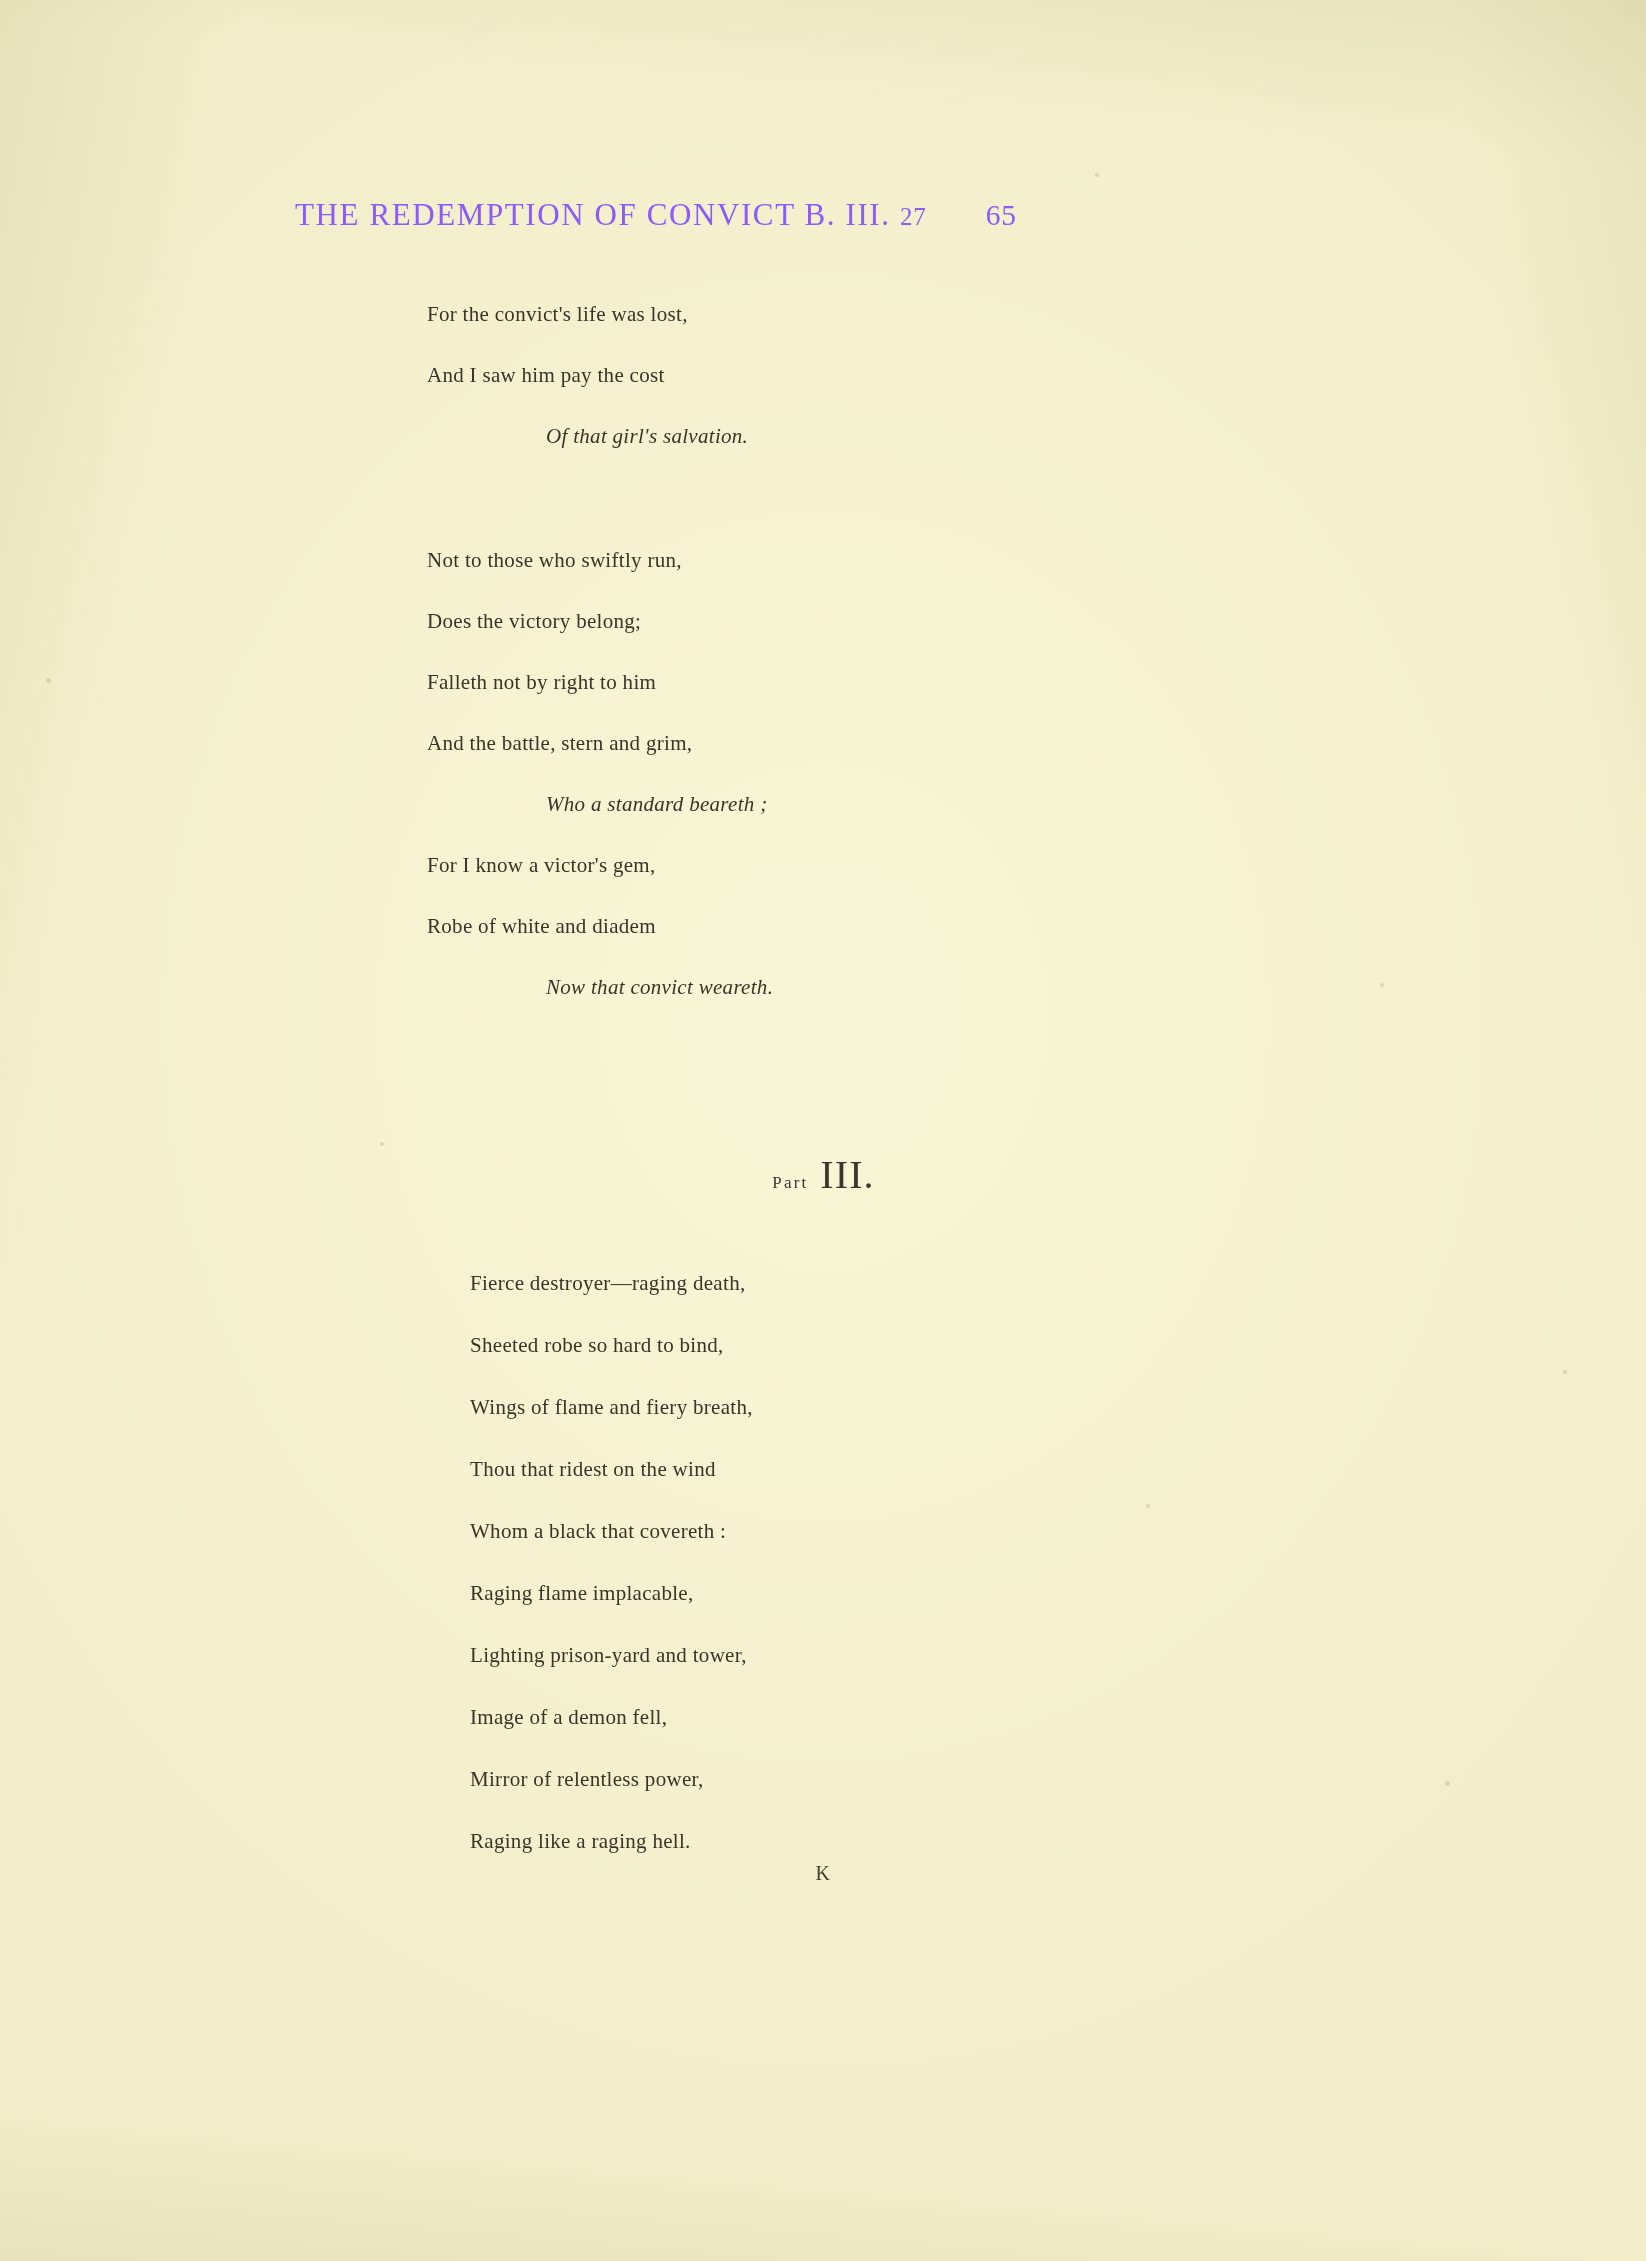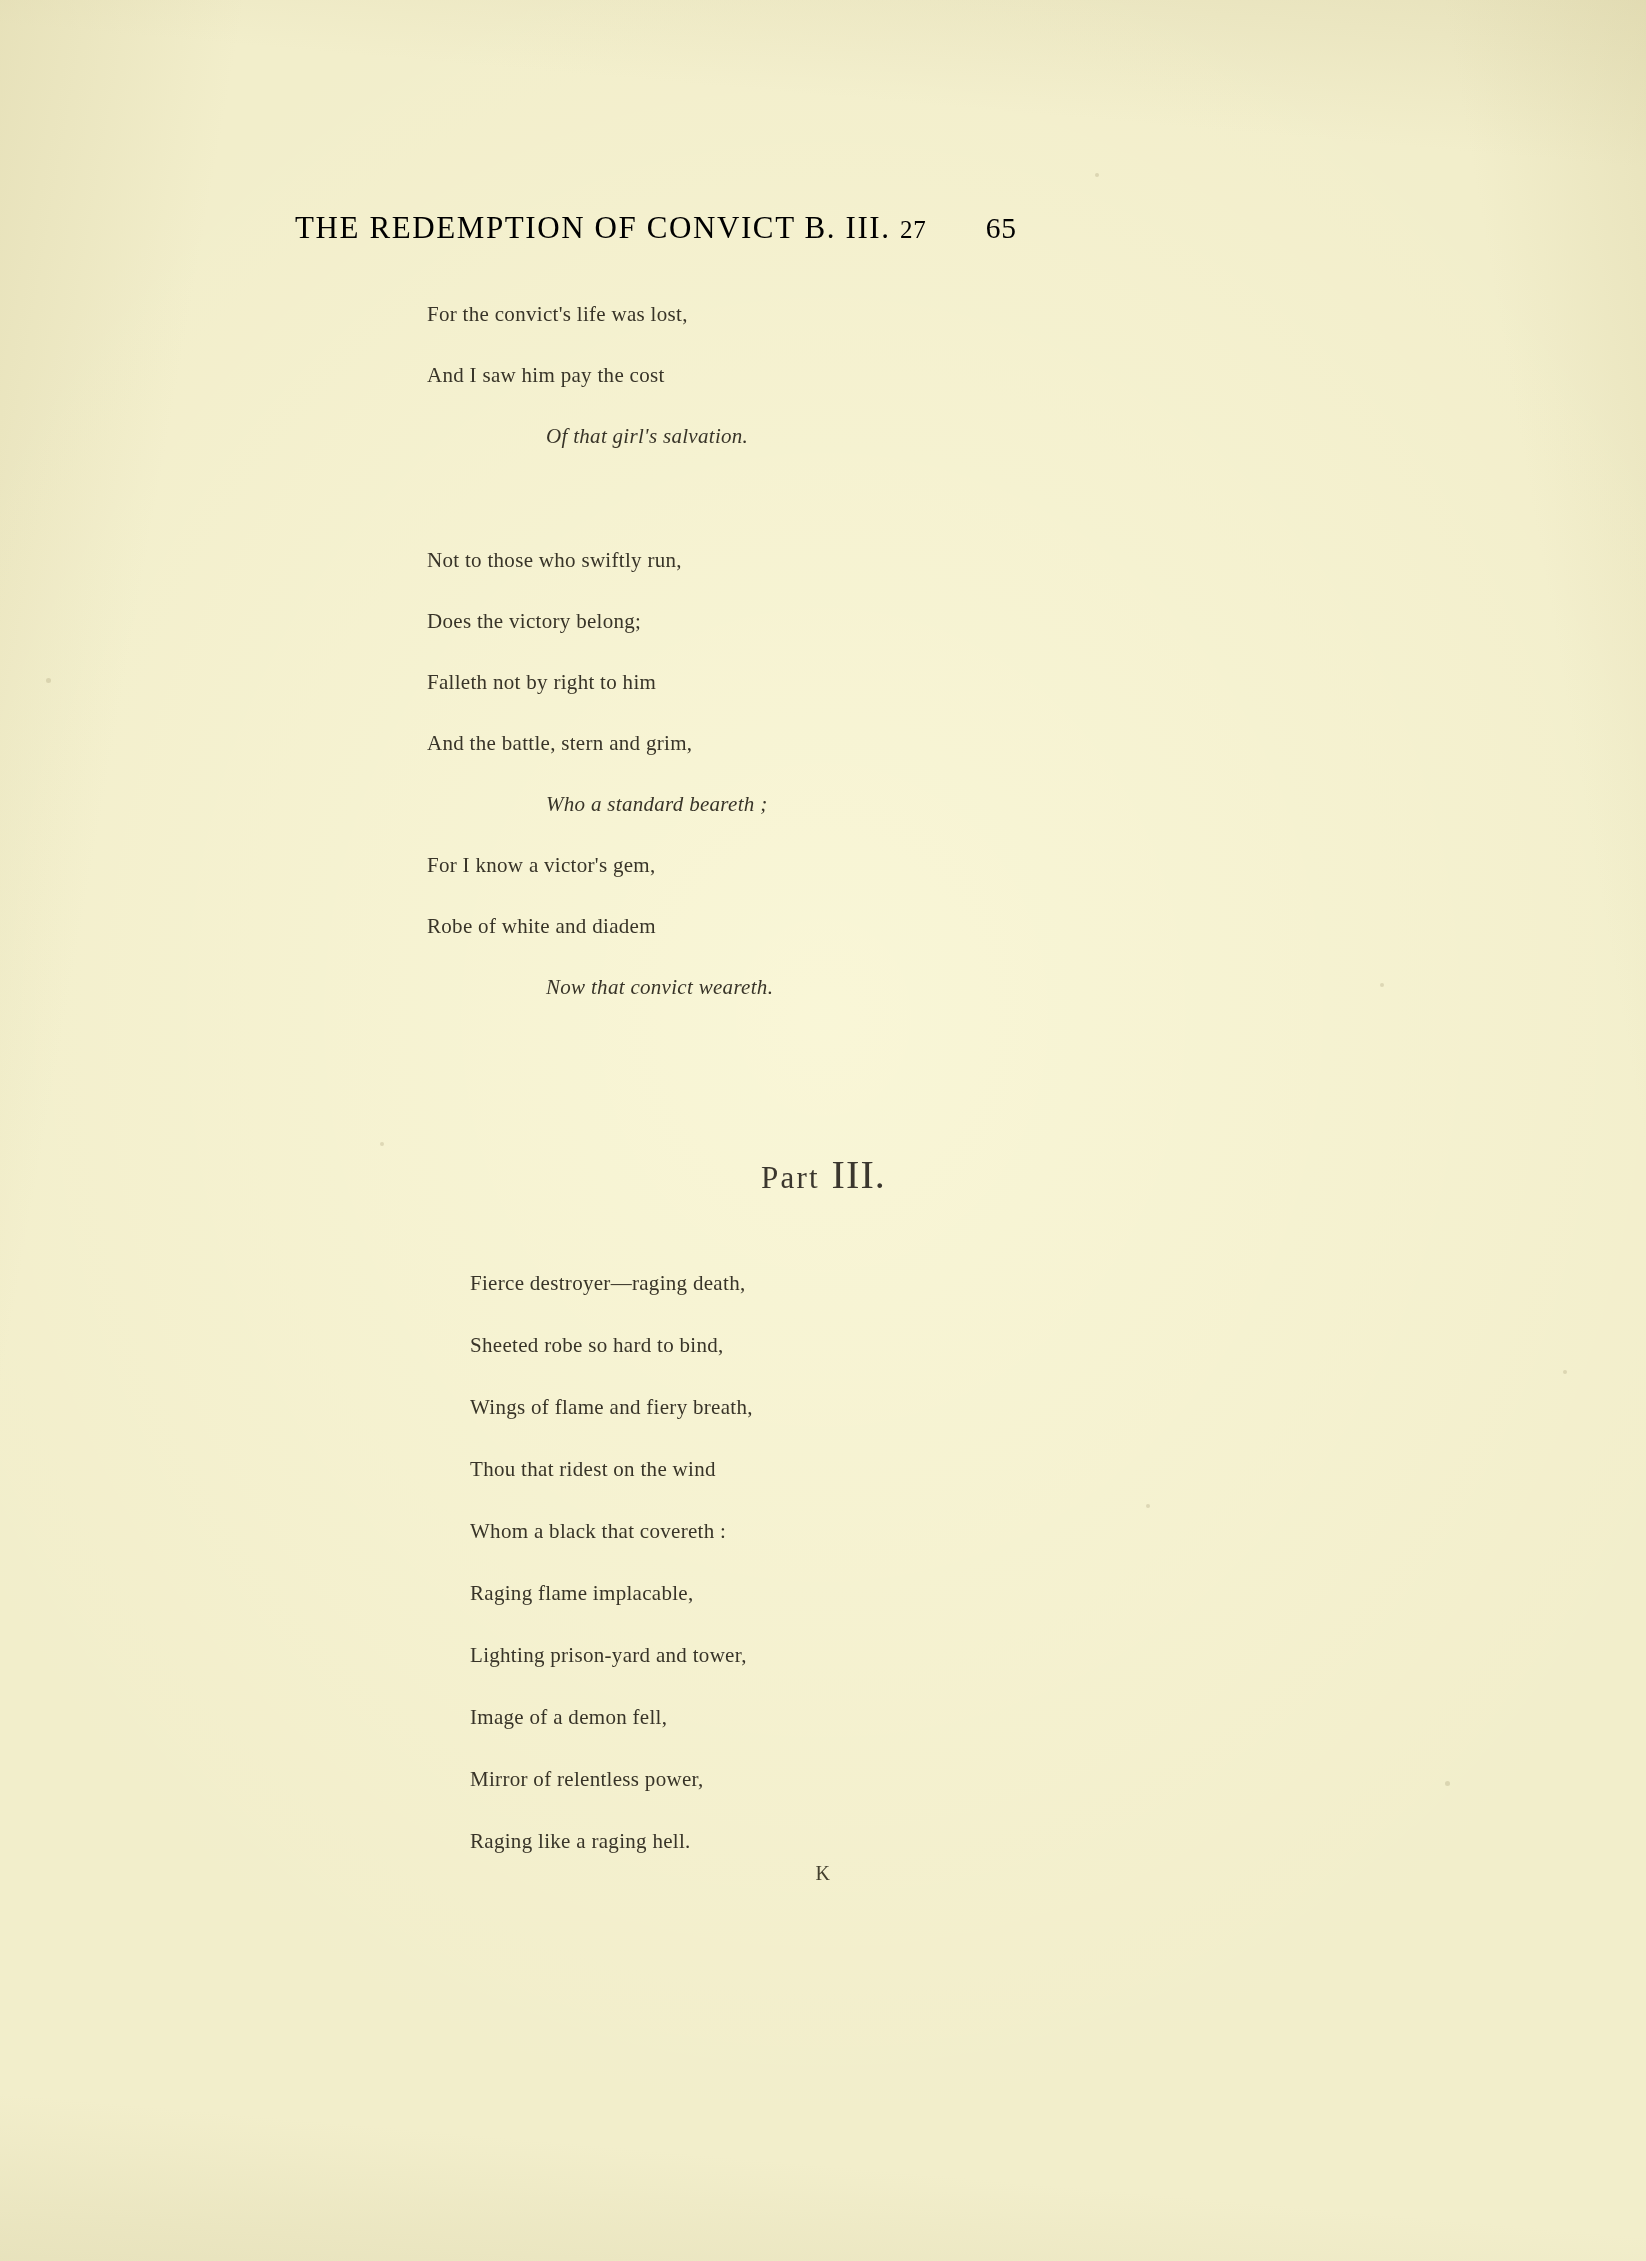--- a/index.html
+++ b/index.html
@@ -31,25 +31,25 @@
     position: absolute;
     left: 0;
     top: 0;
     width: 1647px;
     height: 2261px;
   }
 
   .running-head {
     position: absolute;
     left: 295px;
-    top: 210px;
+    top: 197px;
     width: 1105px;
     font-size: 31px;
     letter-spacing: 1.6px;
-    color: #000000;
+    color: #8b5cf6;
     white-space: nowrap;
   }
   .running-head .title-text {
     display: inline;
   }
   .running-head .head-num {
     display: inline;
     font-size: 25px;
     letter-spacing: 0.7px;
   }
@@ -78,21 +78,21 @@
     position: absolute;
     left: 0;
     top: 1151px;
     width: 1647px;
     text-align: center;
     font-size: 32px;
     letter-spacing: 1.5px;
     color: #3b372e;
   }
   .part-heading .smallcaps {
-    font-size: 31px;
+    font-size: 17px;
     letter-spacing: 2.2px;
   }
   .part-heading .roman {
     margin-left: 11.8px;
     font-size: 40px;
     letter-spacing: 1.1px;
   }
 
   #stanza-3 {
     left: 470px;

